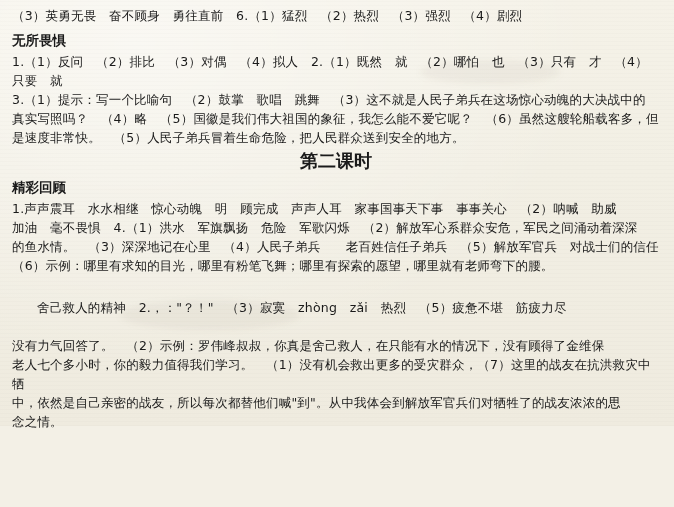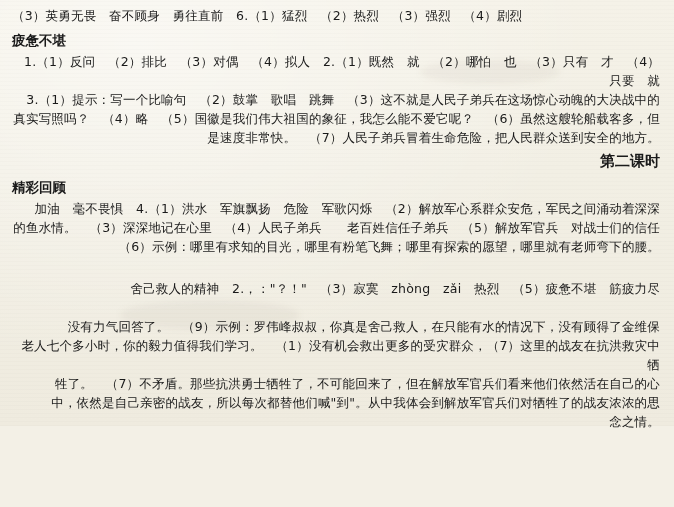--- a/index.html
+++ b/index.html
@@ -43,30 +43,29 @@
   }
   .heading {
     font-weight: bold;
     font-size: 13.5px;
     line-height: 21px;
     margin-top: 2px;
     position: relative;
     z-index: 2;
   }
   .center {
-    text-align: right;
+    text-align: center;
     font-weight: bold;
-    font-size: 15px;
+    font-size: 18px;
     line-height: 22px;
     position: relative;
     z-index: 2;
   }
   .block {
     margin-top: 1px;
-    text-align: right;
   }
   .gap-sm { height: 3px; }
   .underline-row {
     position: relative;
     z-index: 2;
   }
   .pen-underline {
     position: absolute;
     height: 2px;
     background: #2a4fb5;
@@ -88,47 +87,47 @@
 
 <div class="page">
 
   <div class="smear" style="left:120px;top:300px;width:180px;height:30px;"></div>
   <div class="smear" style="left:420px;top:60px;width:140px;height:24px;"></div>
 
   <div class="line">（3）英勇无畏　奋不顾身　勇往直前　6.（1）猛烈　（2）热烈　（3）强烈　（4）剧烈</div>
 
   <div class="gap-sm"></div>
 
-  <div class="heading">疲惫不堪</div>
+  <div class="heading">无所畏惧</div>
   <div class="block">
     <div class="line">1.（1）反问　（2）排比　（3）对偶　（4）拟人　2.（1）既然　就　（2）哪怕　也　（3）只有　才　（4）只要　就</div>
     <div class="line">3.（1）提示：写一个比喻句　（2）鼓掌　歌唱　跳舞　（3）这不就是人民子弟兵在这场惊心动魄的大决战中的</div>
     <div class="line">真实写照吗？　（4）略　（5）国徽是我们伟大祖国的象征，我怎么能不爱它呢？　（6）虽然这艘轮船载客多，但</div>
-    <div class="line">是速度非常快。　（7）人民子弟兵冒着生命危险，把人民群众送到安全的地方。</div>
+    <div class="line">是速度非常快。　（5）人民子弟兵冒着生命危险，把人民群众送到安全的地方。</div>
   </div>
 
   <div class="gap-sm"></div>
 
   <div class="center">第二课时</div>
 
   <div class="gap-sm"></div>
 
   <div class="heading">精彩回顾</div>
   <div class="block">
+    <div class="line">1.声声震耳　水水相继　惊心动魄　明　顾完成　声声人耳　家事国事天下事　事事关心　（2）呐喊　助威</div>
     <div class="line">加油　毫不畏惧　4.（1）洪水　军旗飘扬　危险　军歌闪烁　（2）解放军心系群众安危，军民之间涌动着深深</div>
     <div class="line">的鱼水情。　（3）深深地记在心里　（4）人民子弟兵　　老百姓信任子弟兵　（5）解放军官兵　对战士们的信任</div>
     <div class="line">（6）示例：哪里有求知的目光，哪里有粉笔飞舞；哪里有探索的愿望，哪里就有老师弯下的腰。</div>
   </div>
 
   <div class="gap-sm"></div>
 
   <div class="block" style="position:relative;">
     <div class="line">
       <span>舍己救人的精神　2.，："？！"　（3）寂寞　zhòng　zǎi　热烈　（5）疲惫不堪　筋疲力尽</span>
     </div>
-    <div class="line">没有力气回答了。　（9）示例：罗伟峰叔叔，你真是舍己救人，在只能有水的情况下，没有顾得了金维保</div>
+    <div class="line">没有力气回答了。　（2）示例：罗伟峰叔叔，你真是舍己救人，在只能有水的情况下，没有顾得了金维保</div>
     <div class="line">老人七个多小时，你的毅力值得我们学习。　（1）没有机会救出更多的受灾群众，（7）这里的战友在抗洪救灾中牺</div>
-    <div class="line">牲了。　（7）不矛盾。那些抗洪勇士牺牲了，不可能回来了，但在解放军官兵们看来他们依然活在自己的心</div>
     <div class="line">中，依然是自己亲密的战友，所以每次都替他们喊"到"。从中我体会到解放军官兵们对牺牲了的战友浓浓的思</div>
     <div class="line">念之情。</div>
   </div>
 
 </div>
 
 </body></html>

